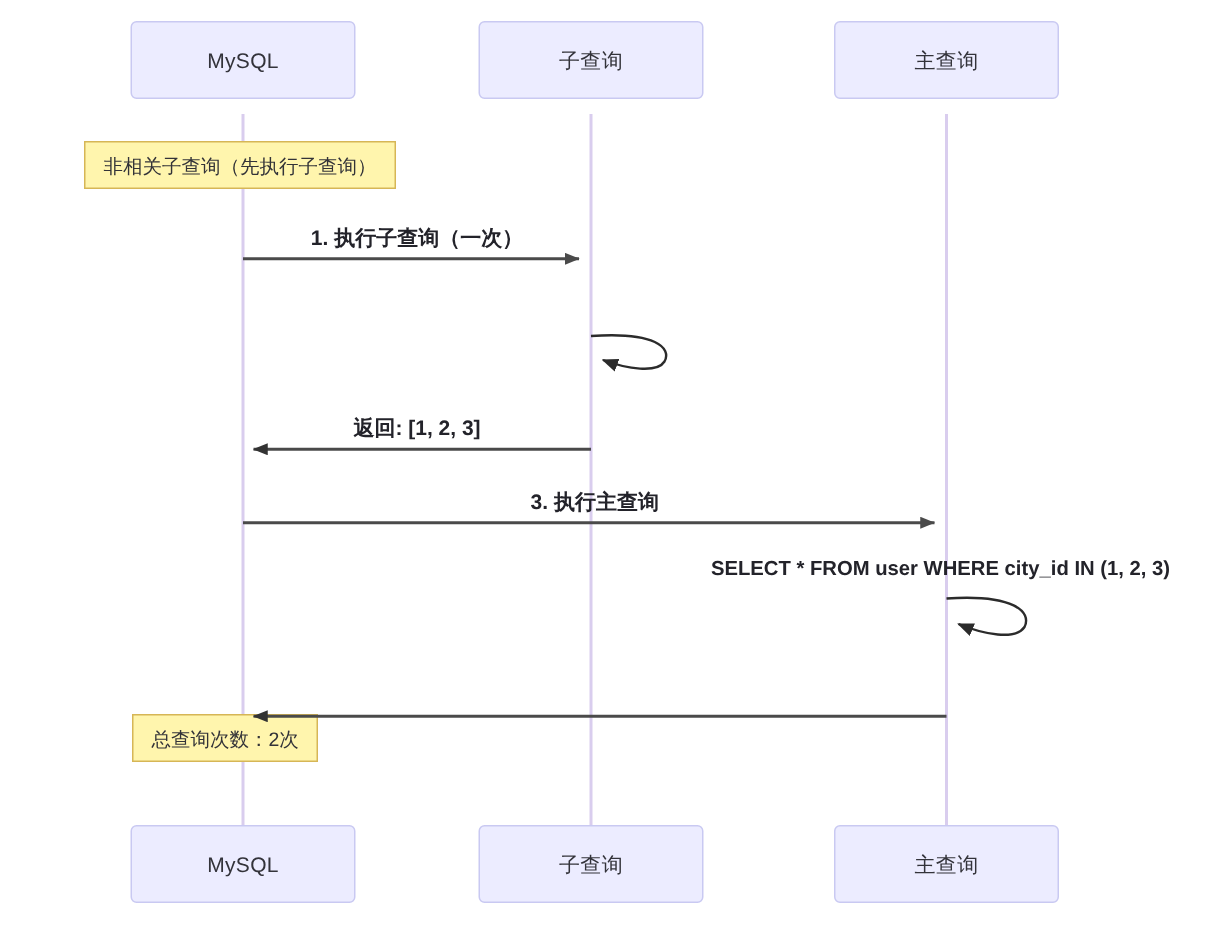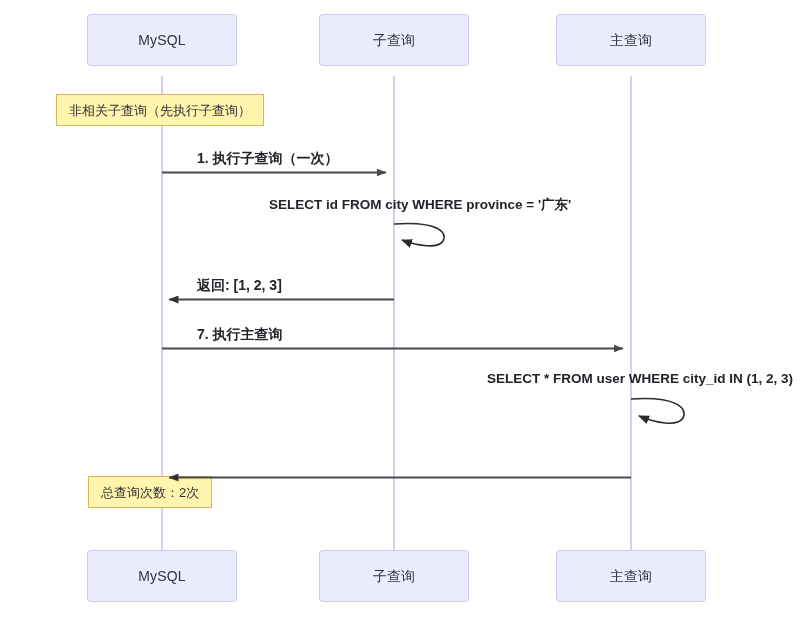--- a/index.html
+++ b/index.html
@@ -63,22 +63,21 @@
     line-height: 1;
   }
   
   .msg-label {
     position: absolute;
     font-size: 14px;
     font-weight: bold;
     color: #23232a;
     white-space: nowrap;
     line-height: 1;
-    text-align: left;
-    margin-left: 35px;
+    text-align: center;
   }
   .msg-label.sql {
     font-size: 13.5px;
   }
   
   #arrow-layer {
     position: absolute;
     left: 0;
     top: 0;
     width: 809px;
@@ -106,30 +105,27 @@
   </div>
 
   <div class="note-box" style="left:56px; top:94px;">
     <span class="note-label">非相关子查询（先执行子查询）</span>
   </div>
 
   <div class="msg-label" style="left:162px; top:151px; width:232px;">
     <span>1. 执行子查询（一次）</span>
   </div>
 
-  <div class="msg-label sql" style="left:234px; top:198px; width:350px;">
-    <span>SELECT id FROM city WHERE province = '广东'</span>
-  </div>
 
   <div class="msg-label" style="left:162px; top:278px; width:232px;">
     <span>返回: [1, 2, 3]</span>
   </div>
 
   <div class="msg-label" style="left:162px; top:327px; width:469px;">
-    <span>7. 执行主查询</span>
+    <span>3. 执行主查询</span>
   </div>
 
   <div class="msg-label sql" style="left:452px; top:372px; width:350px;">
     <span>SELECT * FROM user WHERE city_id IN (1, 2, 3)</span>
   </div>
 
 
   <div class="note-box" style="left:88px; top:476px;">
     <span class="note-label">总查询次数：2次</span>
   </div>

